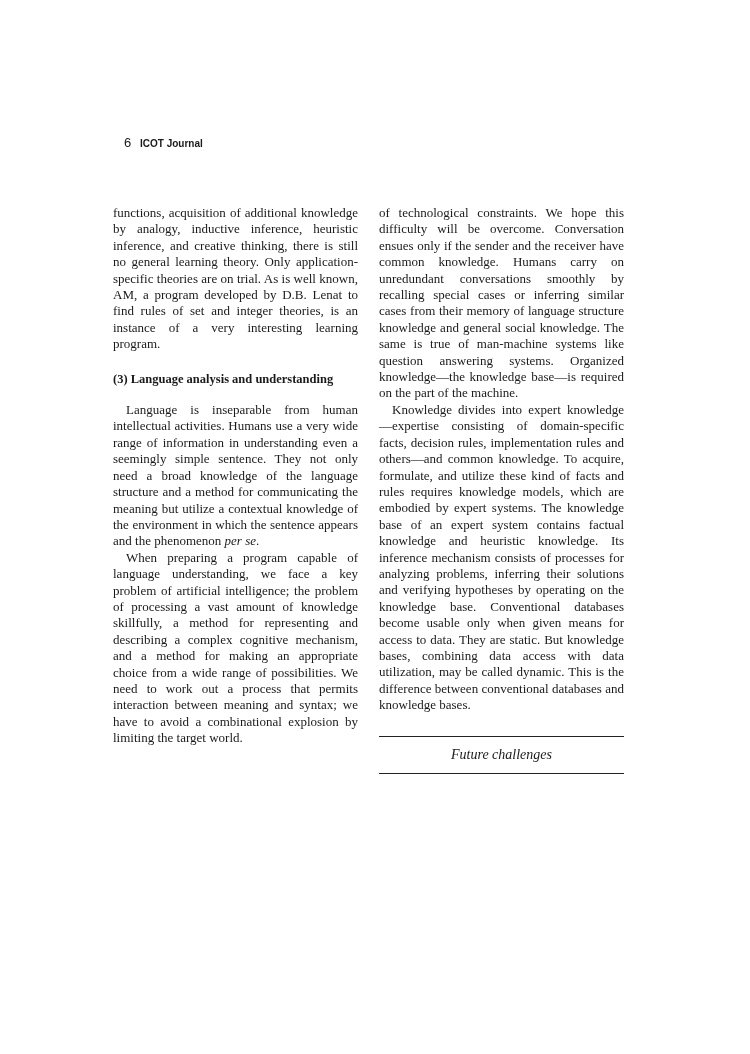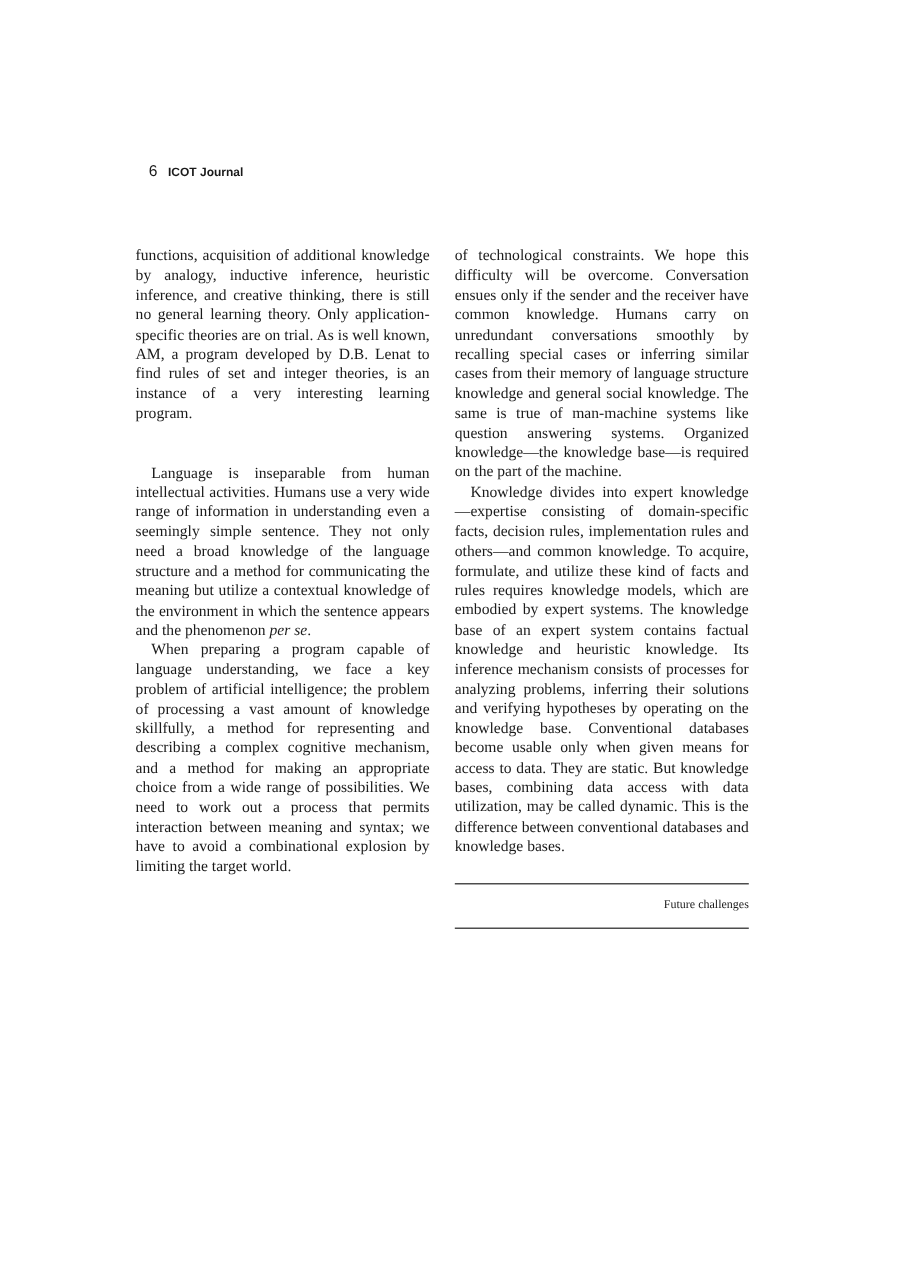--- a/index.html
+++ b/index.html
@@ -14,33 +14,34 @@
   .header .num { font-family: "Liberation Sans", sans-serif; font-weight: normal; font-size: 13px; margin-right: 6px; }
   .col { position: absolute; width: 245px; font-size: 13px; line-height: 16.4px; margin-top: 11px; }
   .col.left { left: 113px; top: 194px; }
   .col.right { left: 379px; top: 194px; }
   p { margin: 0; text-align: justify; hyphens: manual; }
   p.indent { text-indent: 13px; }
   .h { font-weight: bold; font-size: 12.5px; margin: 0; }
   .h2 { padding-left: 22px; text-indent: -22px; }
   em { font-style: italic; }
   .rule { border-top: 1.6px solid #222; width: 245px; }
-  .fc { text-align: right; font-size: 10px; margin: 10px 0 10px 0; }
+  .fc { text-align: center; font-style: italic; font-size: 14px; margin: 10px 0 10px 0; }
 </style>
 </head>
 <body>
 
 <div class="header">
   <span class="num">6</span>
   <span>ICOT Journal</span>
 </div>
 
 <div class="col left">
   <p>functions, acquisition of additional knowl­edge by analogy, inductive inference, heu­ristic inference, and creative thinking, there is still no general learning theory. Only application-specific theories are on trial. As is well known, AM, a program develop­ed by D.B. Lenat to find rules of set and integer theories, is an instance of a very interesting learning program.</p>
   <div style="height:18px"></div>
+  <p class="h">(3)  Language analysis and understanding</p>
   <div style="height:15px"></div>
   <p class="indent"><span>Language is inseparable from human intellectual activities. Humans use a very wide range of information in understand­ing even a seemingly simple sentence. They not only need a broad knowledge of the language structure and a method for com­municating the meaning but utilize a con­textual knowledge of the environment in which the sentence appears and the phe­nomenon </span><em>per se</em><span>.</span></p>
   <p class="indent">When preparing a program capable of language understanding, we face a key problem of artificial intelligence; the problem of processing a vast amount of knowledge skillfully, a method for repre­senting and describing a complex cognitive mechanism, and a method for making an appropriate choice from a wide range of possibilities. We need to work out a process that permits interaction between meaning and syntax; we have to avoid a combina­tional explosion by limiting the target world.</p>
   <div style="height:18px"></div>
   <div style="height:20px"></div>
 </div>
 
 <div class="col right">
   <p>of technological constraints. We hope this difficulty will be overcome. Conversation ensues only if the sender and the receiver have common knowledge. Humans carry on unredundant conversations smoothly by recalling special cases or inferring similar cases from their memory of language structure knowledge and general social knowledge. The same is true of man-machine systems like question answering systems. Organized knowledge—the knowledge base—is required on the part of the machine.</p>
   <p class="indent">Knowledge divides into expert knowl­edge—expertise consisting of domain-specific facts, decision rules, implementa­tion rules and others—and common knowl­edge. To acquire, formulate, and utilize these kind of facts and rules requires knowl­edge models, which are embodied by expert systems. The knowledge base of an expert system contains factual knowledge and heuristic knowledge. Its inference mechanism consists of processes for ana­lyzing problems, inferring their solutions and verifying hypotheses by operating on the knowledge base. Conventional data­bases become usable only when given means for access to data. They are static. But knowledge bases, combining data access with data utilization, may be called dynamic. This is the difference between conventional databases and knowledge bases.</p>

